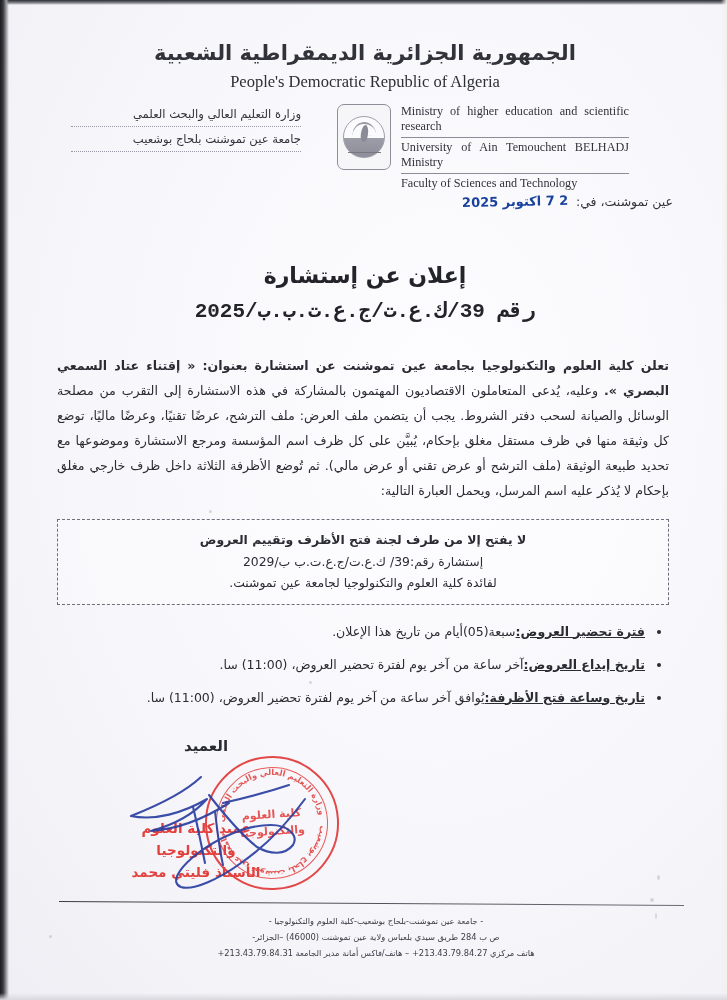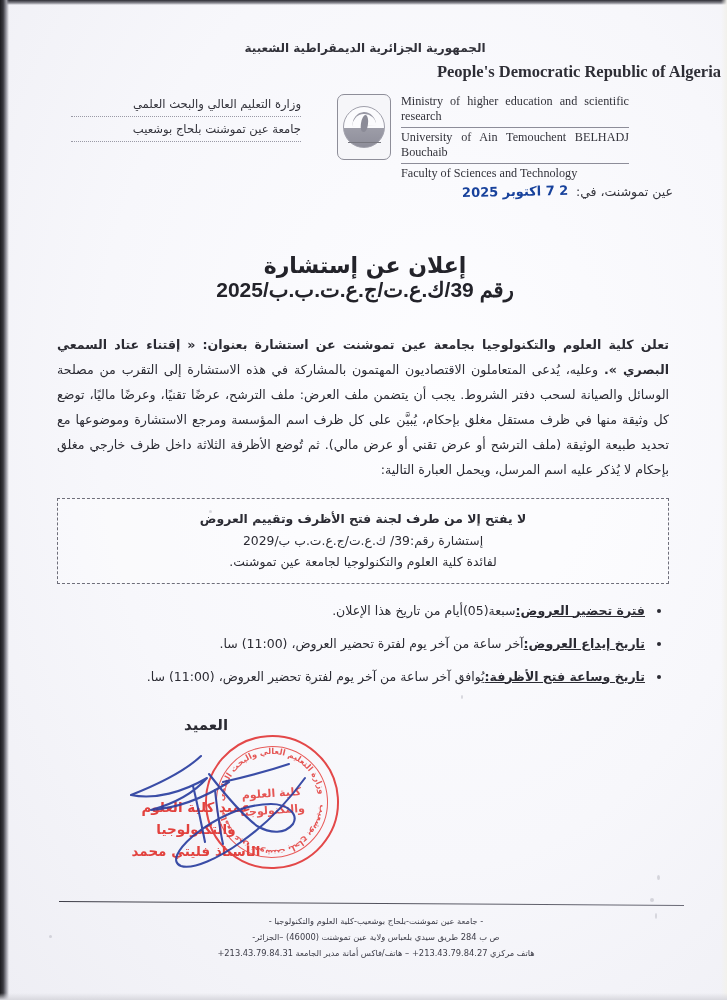--- a/index.html
+++ b/index.html
@@ -23,26 +23,26 @@
   .edge-right{position:absolute;right:0;top:0;width:6px;height:1000px;
     background:linear-gradient(to left,#f2f1ec 0%,rgba(250,250,250,0) 100%);}
   .edge-bottom{position:absolute;left:0;bottom:0;width:727px;height:7px;
     background:linear-gradient(to top,#d8d8de 0%,rgba(240,240,245,0) 100%);}
 
   .paper{position:absolute;left:9px;top:5px;width:712px;height:990px;}
 
   
   .hdr-ar-main{
     text-align:center;font-family:"DejaVu Sans",sans-serif;
-    font-size:12px;font-weight:bold;color:#32323a;
+    font-size:21px;font-weight:bold;color:#32323a;
     margin-top:36px;letter-spacing:0px;
   }
   .hdr-en-main{
-    text-align:right;font-family:"Liberation Serif","DejaVu Serif",serif;
-    font-size:16.5px;font-weight:bold;color:#2e2e36;margin-top:7px;
+    text-align:center;font-family:"Liberation Serif","DejaVu Serif",serif;
+    font-size:16.5px;font-weight:normal;color:#2e2e36;margin-top:7px;
   }
   .hdr-grid{
     position:relative;margin-top:10px;height:86px;
   }
   .hdr-col-en{
     position:absolute;left:392px;top:0;width:228px;direction:ltr;text-align:left;
     font-family:"Liberation Serif","DejaVu Serif",serif;color:#32323a;
   }
   .hdr-col-ar{
     position:absolute;left:62px;top:0;width:230px;direction:rtl;text-align:right;
@@ -95,22 +95,22 @@
     font-family:"DejaVu Sans",sans-serif;transform:rotate(-1.2deg);
     letter-spacing:1px;margin-right:4px;
   }
 
   
   .title1{
     text-align:center;margin-top:39px;
     font-family:"DejaVu Sans",sans-serif;font-size:22px;font-weight:bold;color:#23232a;
   }
   .title2{
-    text-align:center;
-    font-family:Liberation Sans, sans-serif;font-size:21px;font-weight:bold;color:#23232a;
+    text-align:center;margin-top:10px;
+    font-family:Liberation Mono, monospace;font-size:21px;font-weight:bold;color:#23232a;
   }
 
   
   .body-block{
     margin:30px 52px 0 48px;direction:rtl;text-align:justify;
     font-family:"DejaVu Sans",sans-serif;font-size:12.6px;line-height:25px;color:#2b2b33;
   }
   .body-block b{font-weight:bold;}
 
   
@@ -206,21 +206,21 @@
 
   <div class="paper">
 
     <div class="hdr-ar-main">الجمهورية الجزائرية الديمقراطية الشعبية</div>
     <div class="hdr-en-main">People's Democratic Republic of Algeria</div>
 
     <div class="hdr-grid">
 
       <div class="hdr-col-en">
         <div class="hdr-cell two rule">Ministry of higher education and scientific research</div>
-        <div class="hdr-cell two rule">University of Ain Temouchent BELHADJ Bouchaib</div>
+        <div class="hdr-cell two rule">University of Ain Temouchent BELHADJ Ministry</div>
         <div class="hdr-cell">Faculty of Sciences and Technology</div>
       </div>
 
       <div class="logo-wrap">
         <div class="logo-box">
           <div class="logo-inner">
             <div class="logo-arc"></div>
             <div class="logo-leaf"></div>
             <div class="logo-cap"></div>
           </div>

